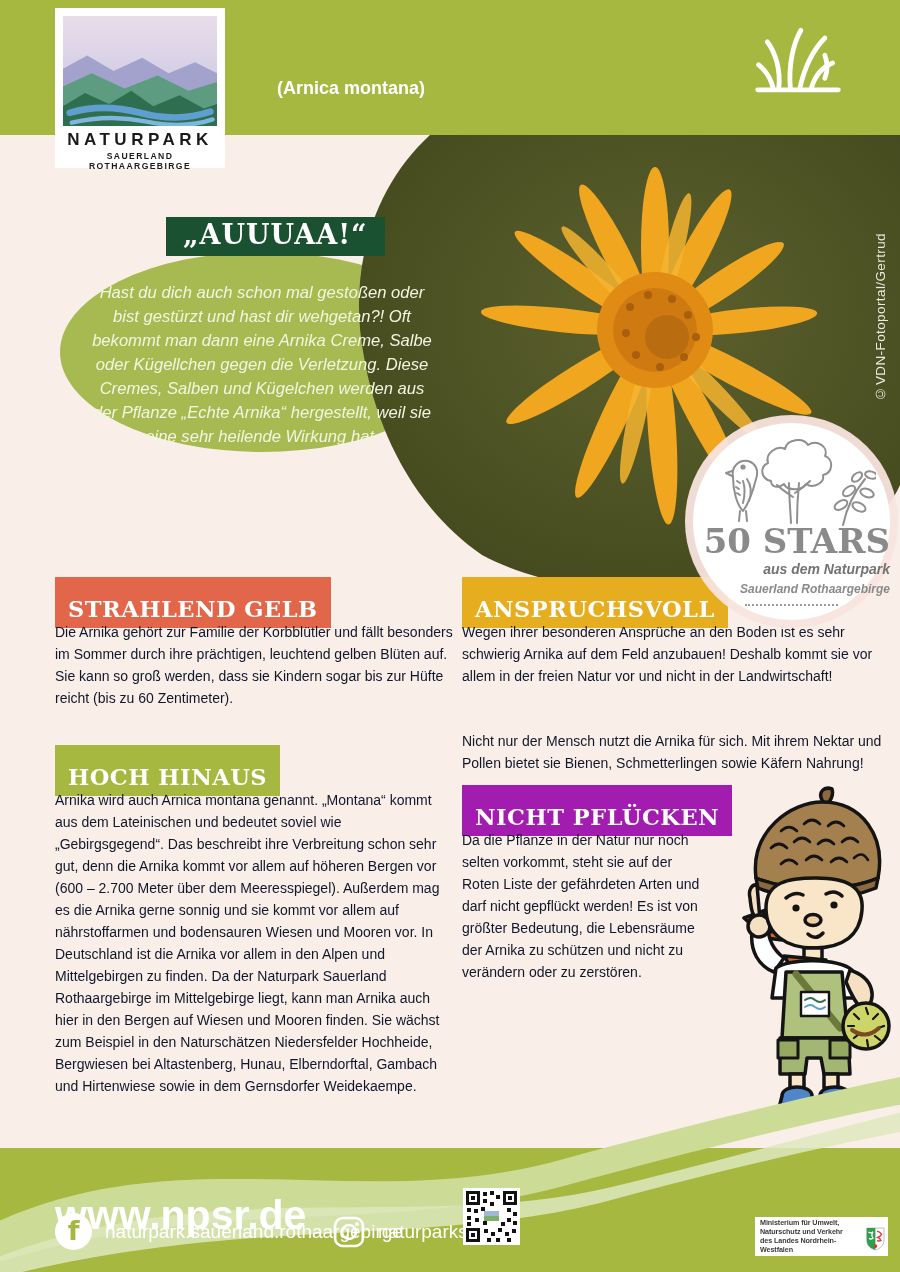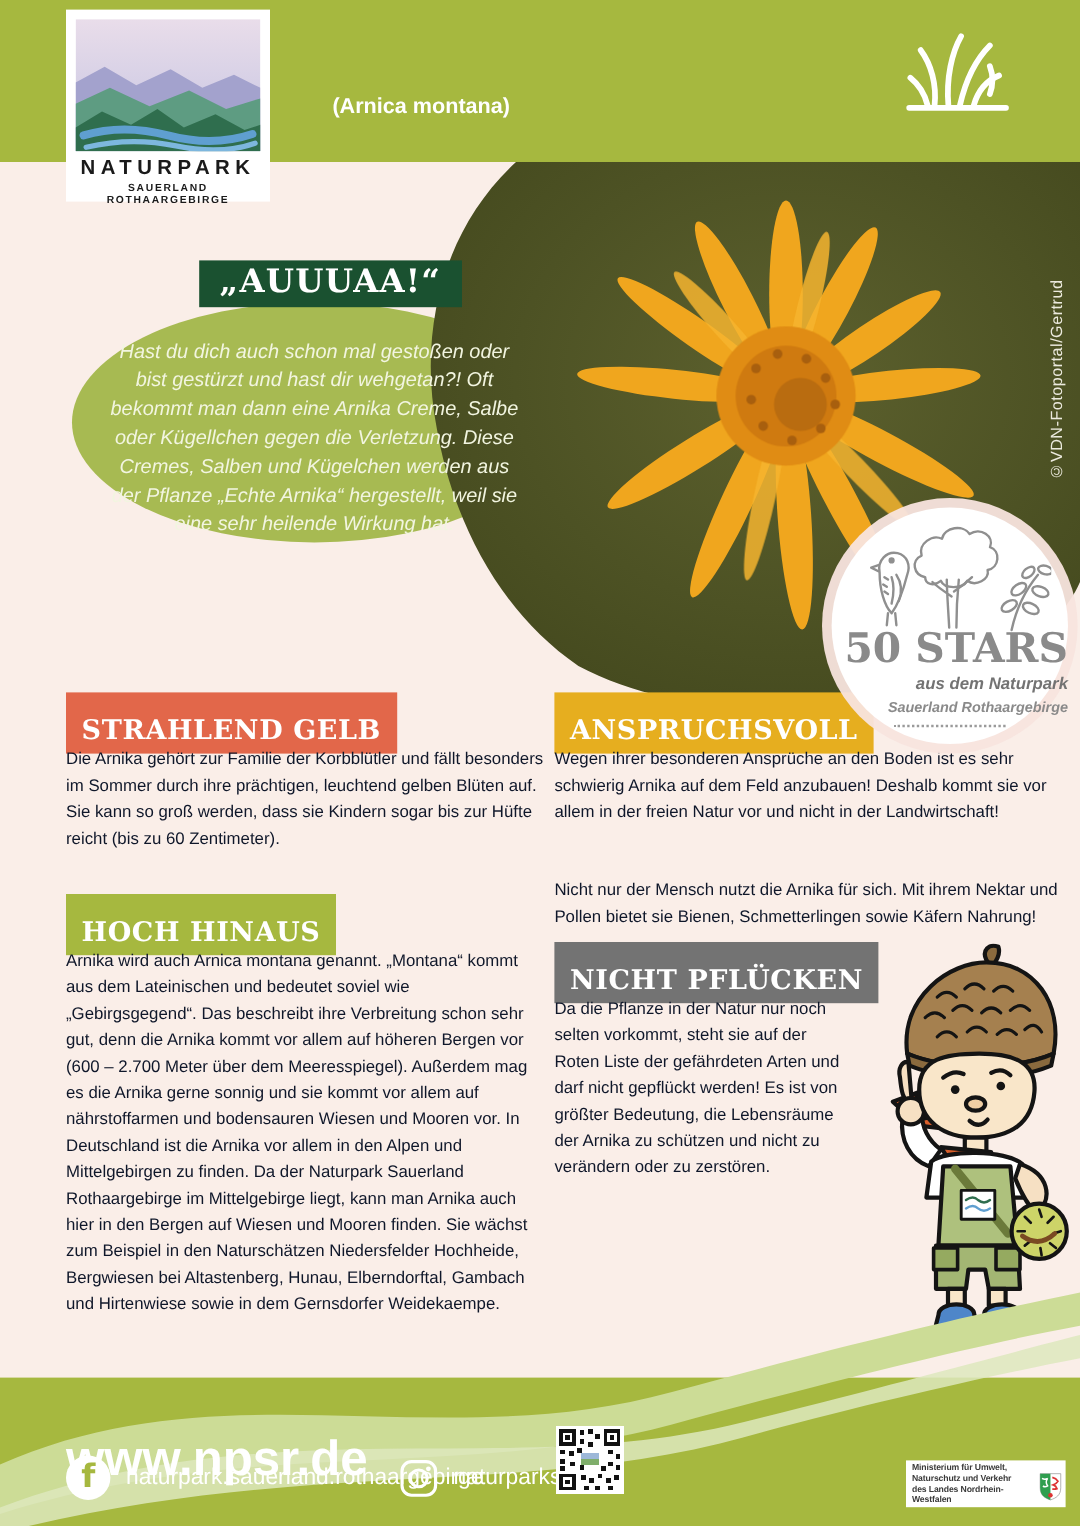--- a/index.html
+++ b/index.html
@@ -34,21 +34,21 @@
   .badge-art { position:absolute; left:14px; top:12px; }
   .badge-big { position:absolute; left:0; top:98px; width:100%; font-family:"DejaVu Serif", serif; font-weight:bold;
                font-size:34px; color:#8a8a8a; letter-spacing:0; }
   .badge-sub { position:absolute; left:0; top:138px; width:100%; font-size:14px; font-weight:bold; font-style:italic; color:#737373; }
   .badge-region { position:absolute; left:0; top:159px; width:100%; font-size:12px; font-weight:bold; font-style:italic; color:#8a8a8a; }
   .badge-dots { position:absolute; left:52px; top:181px; width:93px; border-bottom:2px dotted #9a9a9a; }
 
   
   .hd { position:absolute; color:#fff; font-family:"DejaVu Serif", serif; font-weight:bold; font-size:22.5px;
         padding:19px 13px 6px; letter-spacing:.5px; z-index:3; white-space:nowrap; }
-  .hd-red { background:#e2674a; } .hd-green { background:#a6b83f; } .hd-gold { background:#e6ae1f; } .hd-dark { background:#737373; }
+  .hd-red { background:#e2674a; } .hd-green { background:#a6b83f; } .hd-gold { background:#e6ae1f; } .hd-dark { background:#a21caf; }
   .para { position:absolute; color:#0f172a; font-size:14px; line-height:22px; z-index:3; }
 
   .mascot { position:absolute; left:726px; top:786px; z-index:2; }
 
   
   .footer-band { position:absolute; left:0; top:1148px; width:900px; height:124px; background:#a6b83f; z-index:1; }
   .swoosh { position:absolute; left:0; top:1075px; z-index:2; }
   .site { position:absolute; left:55px; top:1158px; font-size:41px; font-weight:bold; color:#fff; z-index:5;margin-top:34px; }
   .social { position:absolute; display:flex; align-items:center; gap:13px; z-index:5; color:#fff; font-size:19px; }
   .fb { left:55px; top:1213px; }

